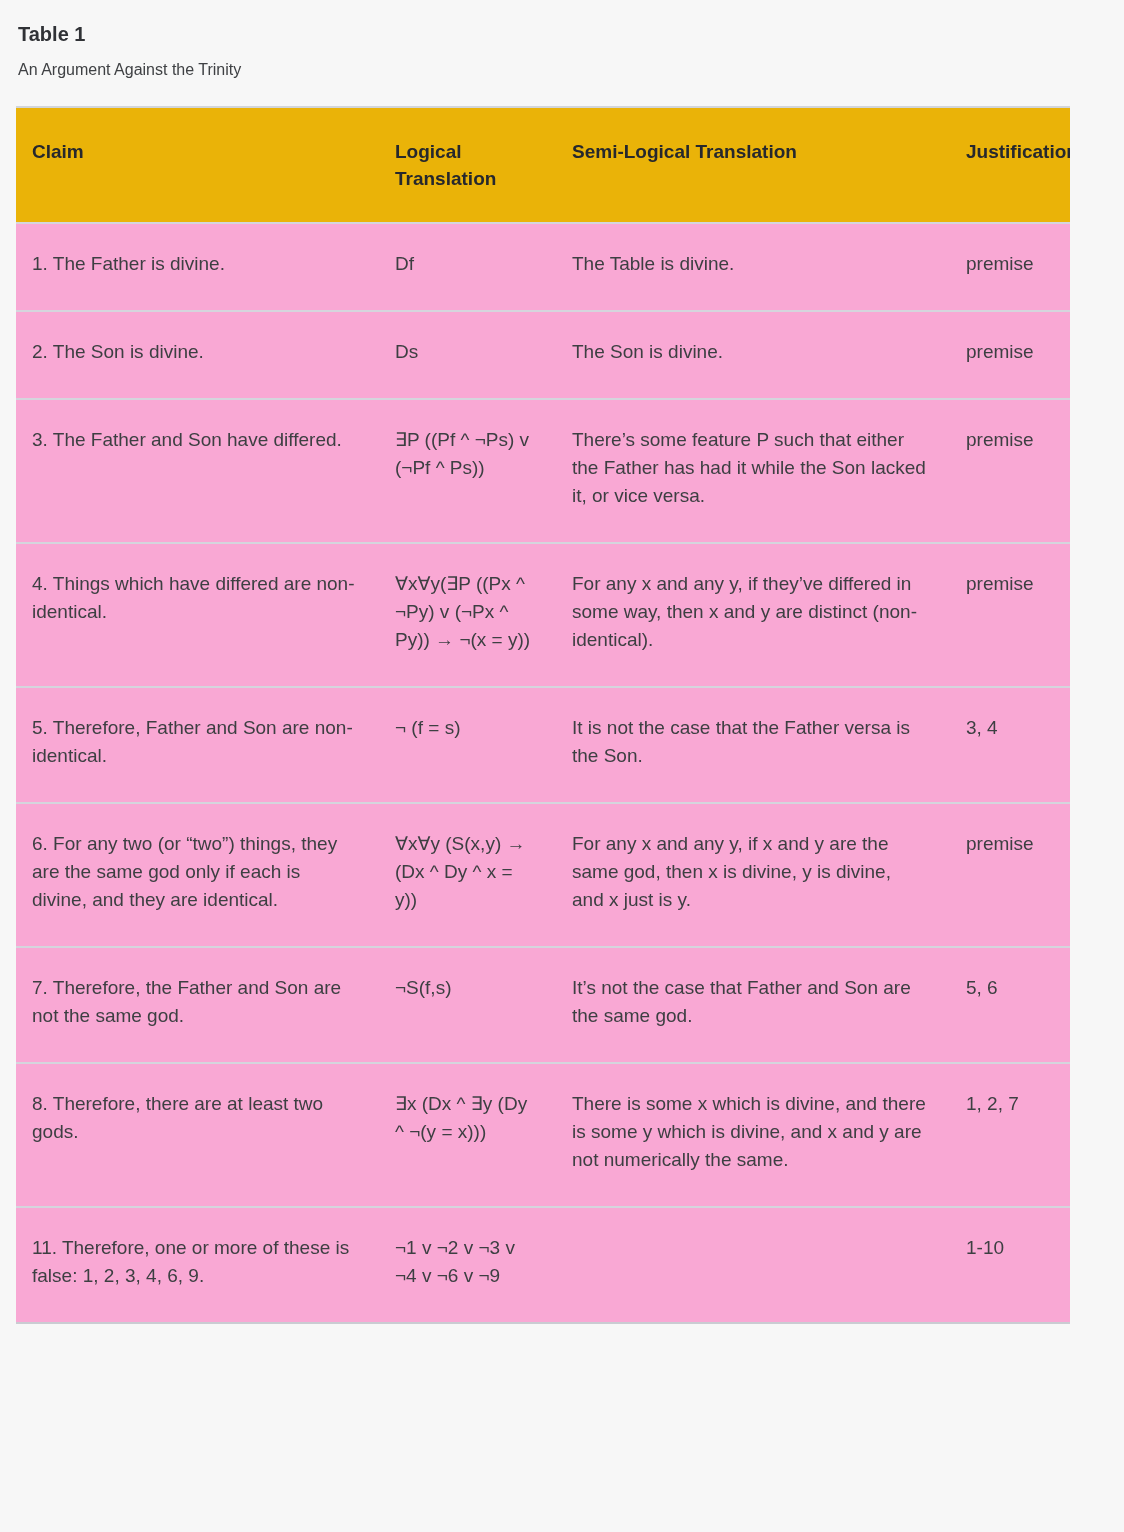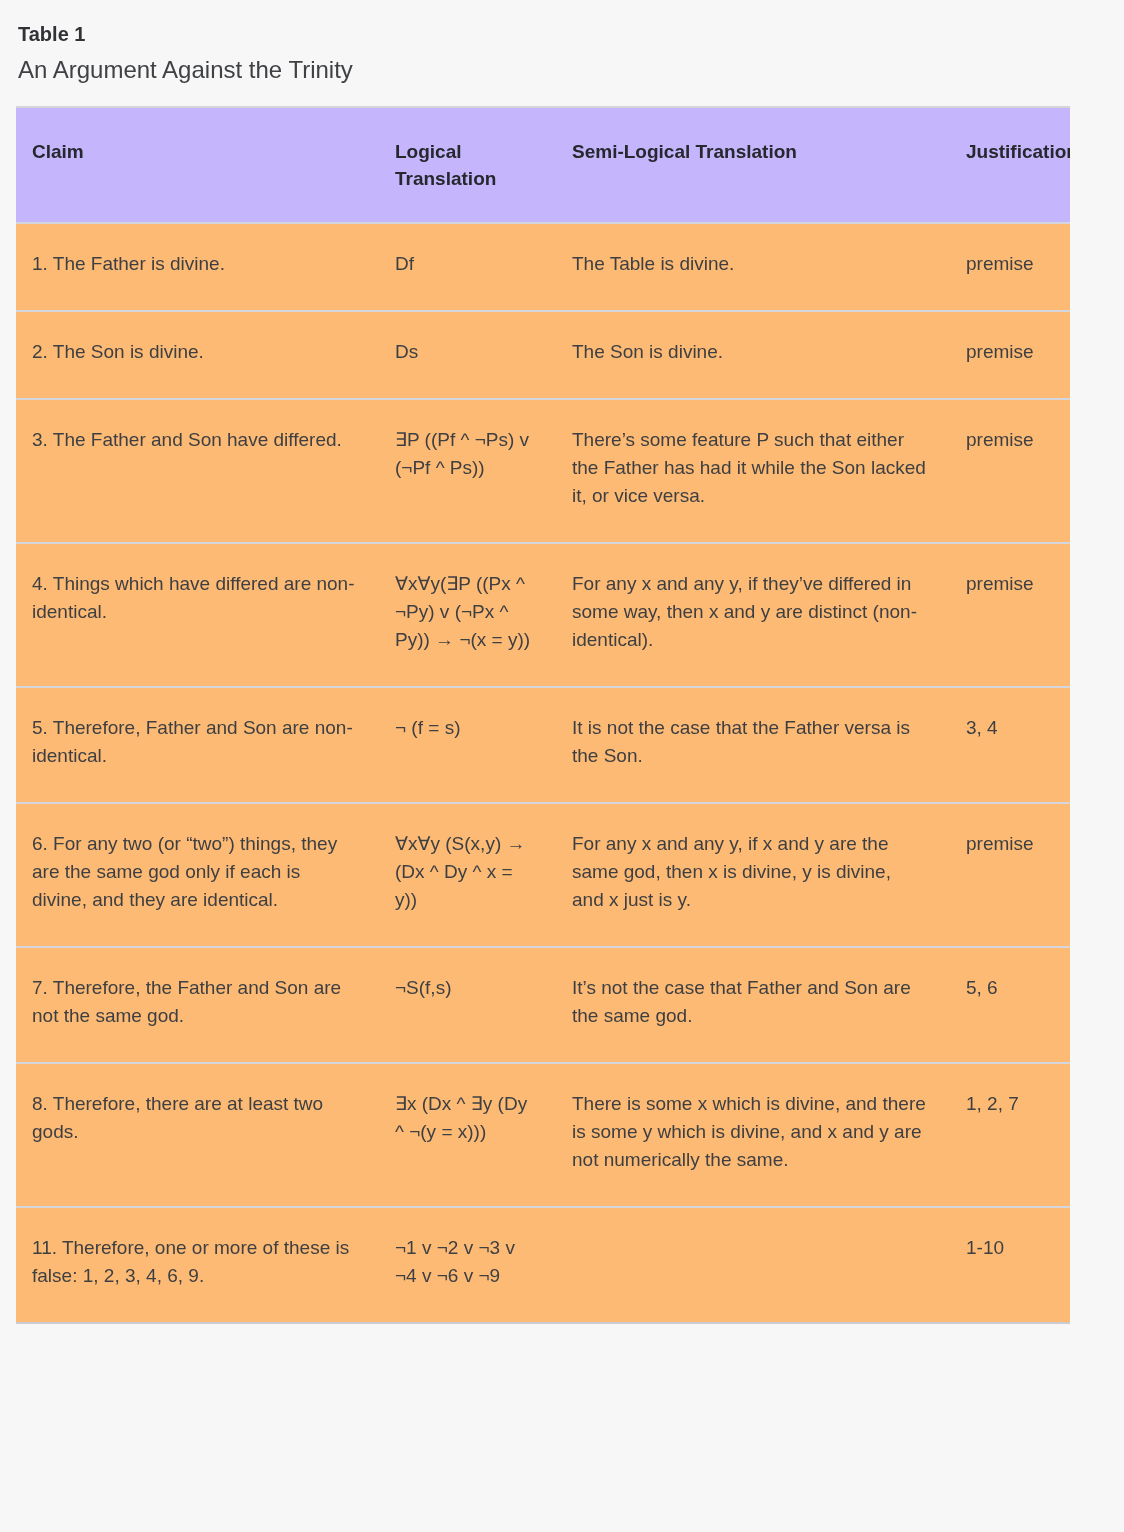--- a/index.html
+++ b/index.html
@@ -17,52 +17,52 @@
     overflow: hidden;
   }
   .caption-title {
     font-size: 20px;
     font-weight: 700;
     color: #303236;
     margin: 6px 0 0 2px;
     line-height: 28px;
   }
   .caption-subtitle {
-    font-size: 24px;
+    font-size: 16px;
     font-weight: 400;
     color: #3f4144;
     margin: 8px 0 0 2px;
     line-height: 28px;
   }
   table.argument {
     margin-top: 22px;
     border-collapse: collapse;
     table-layout: fixed;
     width: 1092px;
     background: #ffffff;
     border-top: 2px solid #d2d5da;
     border-bottom: 2px solid #caccd2;
   }
   col.c-claim { width: 363px; }
   col.c-logical { width: 177px; }
   col.c-semi { width: 394px; }
   col.c-just { width: 158px; }
   thead th {
-    background: #c4b5fd;
+    background: #eab308;
     text-align: left;
     vertical-align: top;
     font-size: 19px;
     font-weight: 700;
     color: #26282d;
     line-height: 27px;
     padding: 30px 24px 30px 16px;
     border-bottom: 2px solid #d5d5dd;
   }
   tbody td {
-    background: #fdba74;
+    background: #f9a8d4;
     text-align: left;
     vertical-align: top;
     font-size: 19px;
     font-weight: 400;
     color: #3d3f42;
     line-height: 28px;
     padding: 26px 24px 32px 16px;
     border-bottom: 2px solid #d5d5dd;
   }
   tbody tr:last-child td {

